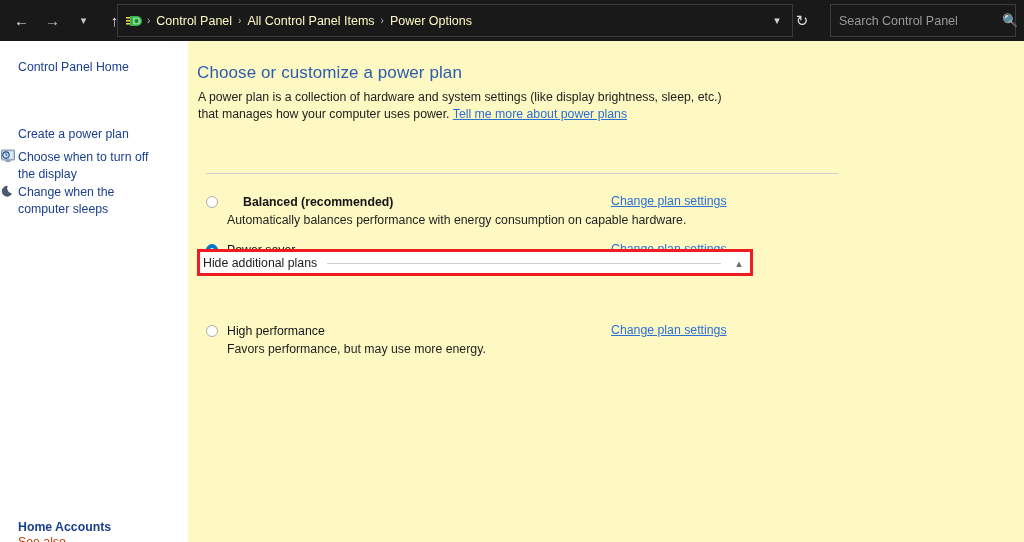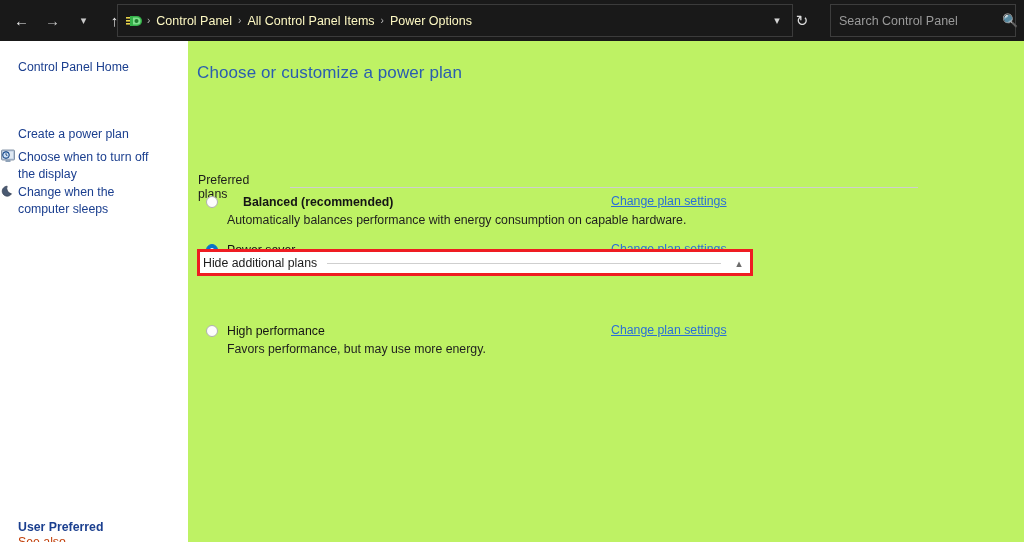--- a/index.html
+++ b/index.html
@@ -176,21 +176,21 @@
     margin-top: 36px;
   }
 
   
   .content {
     position: absolute;
     left: 188px;
     top: 41px;
     width: 836px;
     height: 501px;
-    background: #bef264;
+    background: #fef9c3;
   }
   .page-title {
     position: absolute;
     left: 9px;
     top: 22px;
     color: #2a5db0;
     font-size: 17px;
     letter-spacing: .1px;
   }
   .page-desc {
@@ -369,30 +369,32 @@
 
   <div class="side-icon" style="left:1px; top:143px;">
     <svg width="14" height="14" viewBox="0 0 14 14">
       <path d="M10.5 9.8 A5 5 0 1 1 6.2 2.2 A5.6 5.6 0 0 0 10.5 9.8 Z" fill="#4a5a72" stroke="#2e3a4d" stroke-width="0.7"></path>
       <path d="M9.2 8.6 A4 4 0 0 1 6.4 3.4 A4 4 0 0 0 9.2 8.6 Z" fill="#93a4bb"></path>
     </svg>
   </div>
   <div class="side-link wrap" style="left:18px; top:143px;">Change when the computer sleeps</div>
 
   <div class="see-also-label">See also</div>
-  <div class="side-link" style="left:18px; top:478px; font-weight:bold;">User Preferred</div>
+  <div class="side-link" style="left:18px; top:478px; font-weight:bold;">Home Accounts</div>
 </div>
 
 <div class="content">
 
   <div class="page-title">Choose or customize a power plan</div>
 
+  <div class="page-desc">
+    <span>A power plan is a collection of hardware and system settings (like display brightness, sleep, etc.) that manages how your computer uses power. </span><a class="inline-link" href="#">Tell me more about power plans</a>
+  </div>
 
   <div class="section-head" style="left:10px; top:132px; width:720px;">
-    <span>Preferred plans</span>
     <span class="rule" style="width:632px;"></span>
   </div>
 
   <div class="plan" style="top:153px;">
     <div class="plan-row">
       <span class="radio"></span>
       <span class="plan-name bold">Balanced (recommended)</span>
     </div>
     <div class="plan-desc">Automatically balances performance with energy consumption on capable hardware.</div>
   </div>

